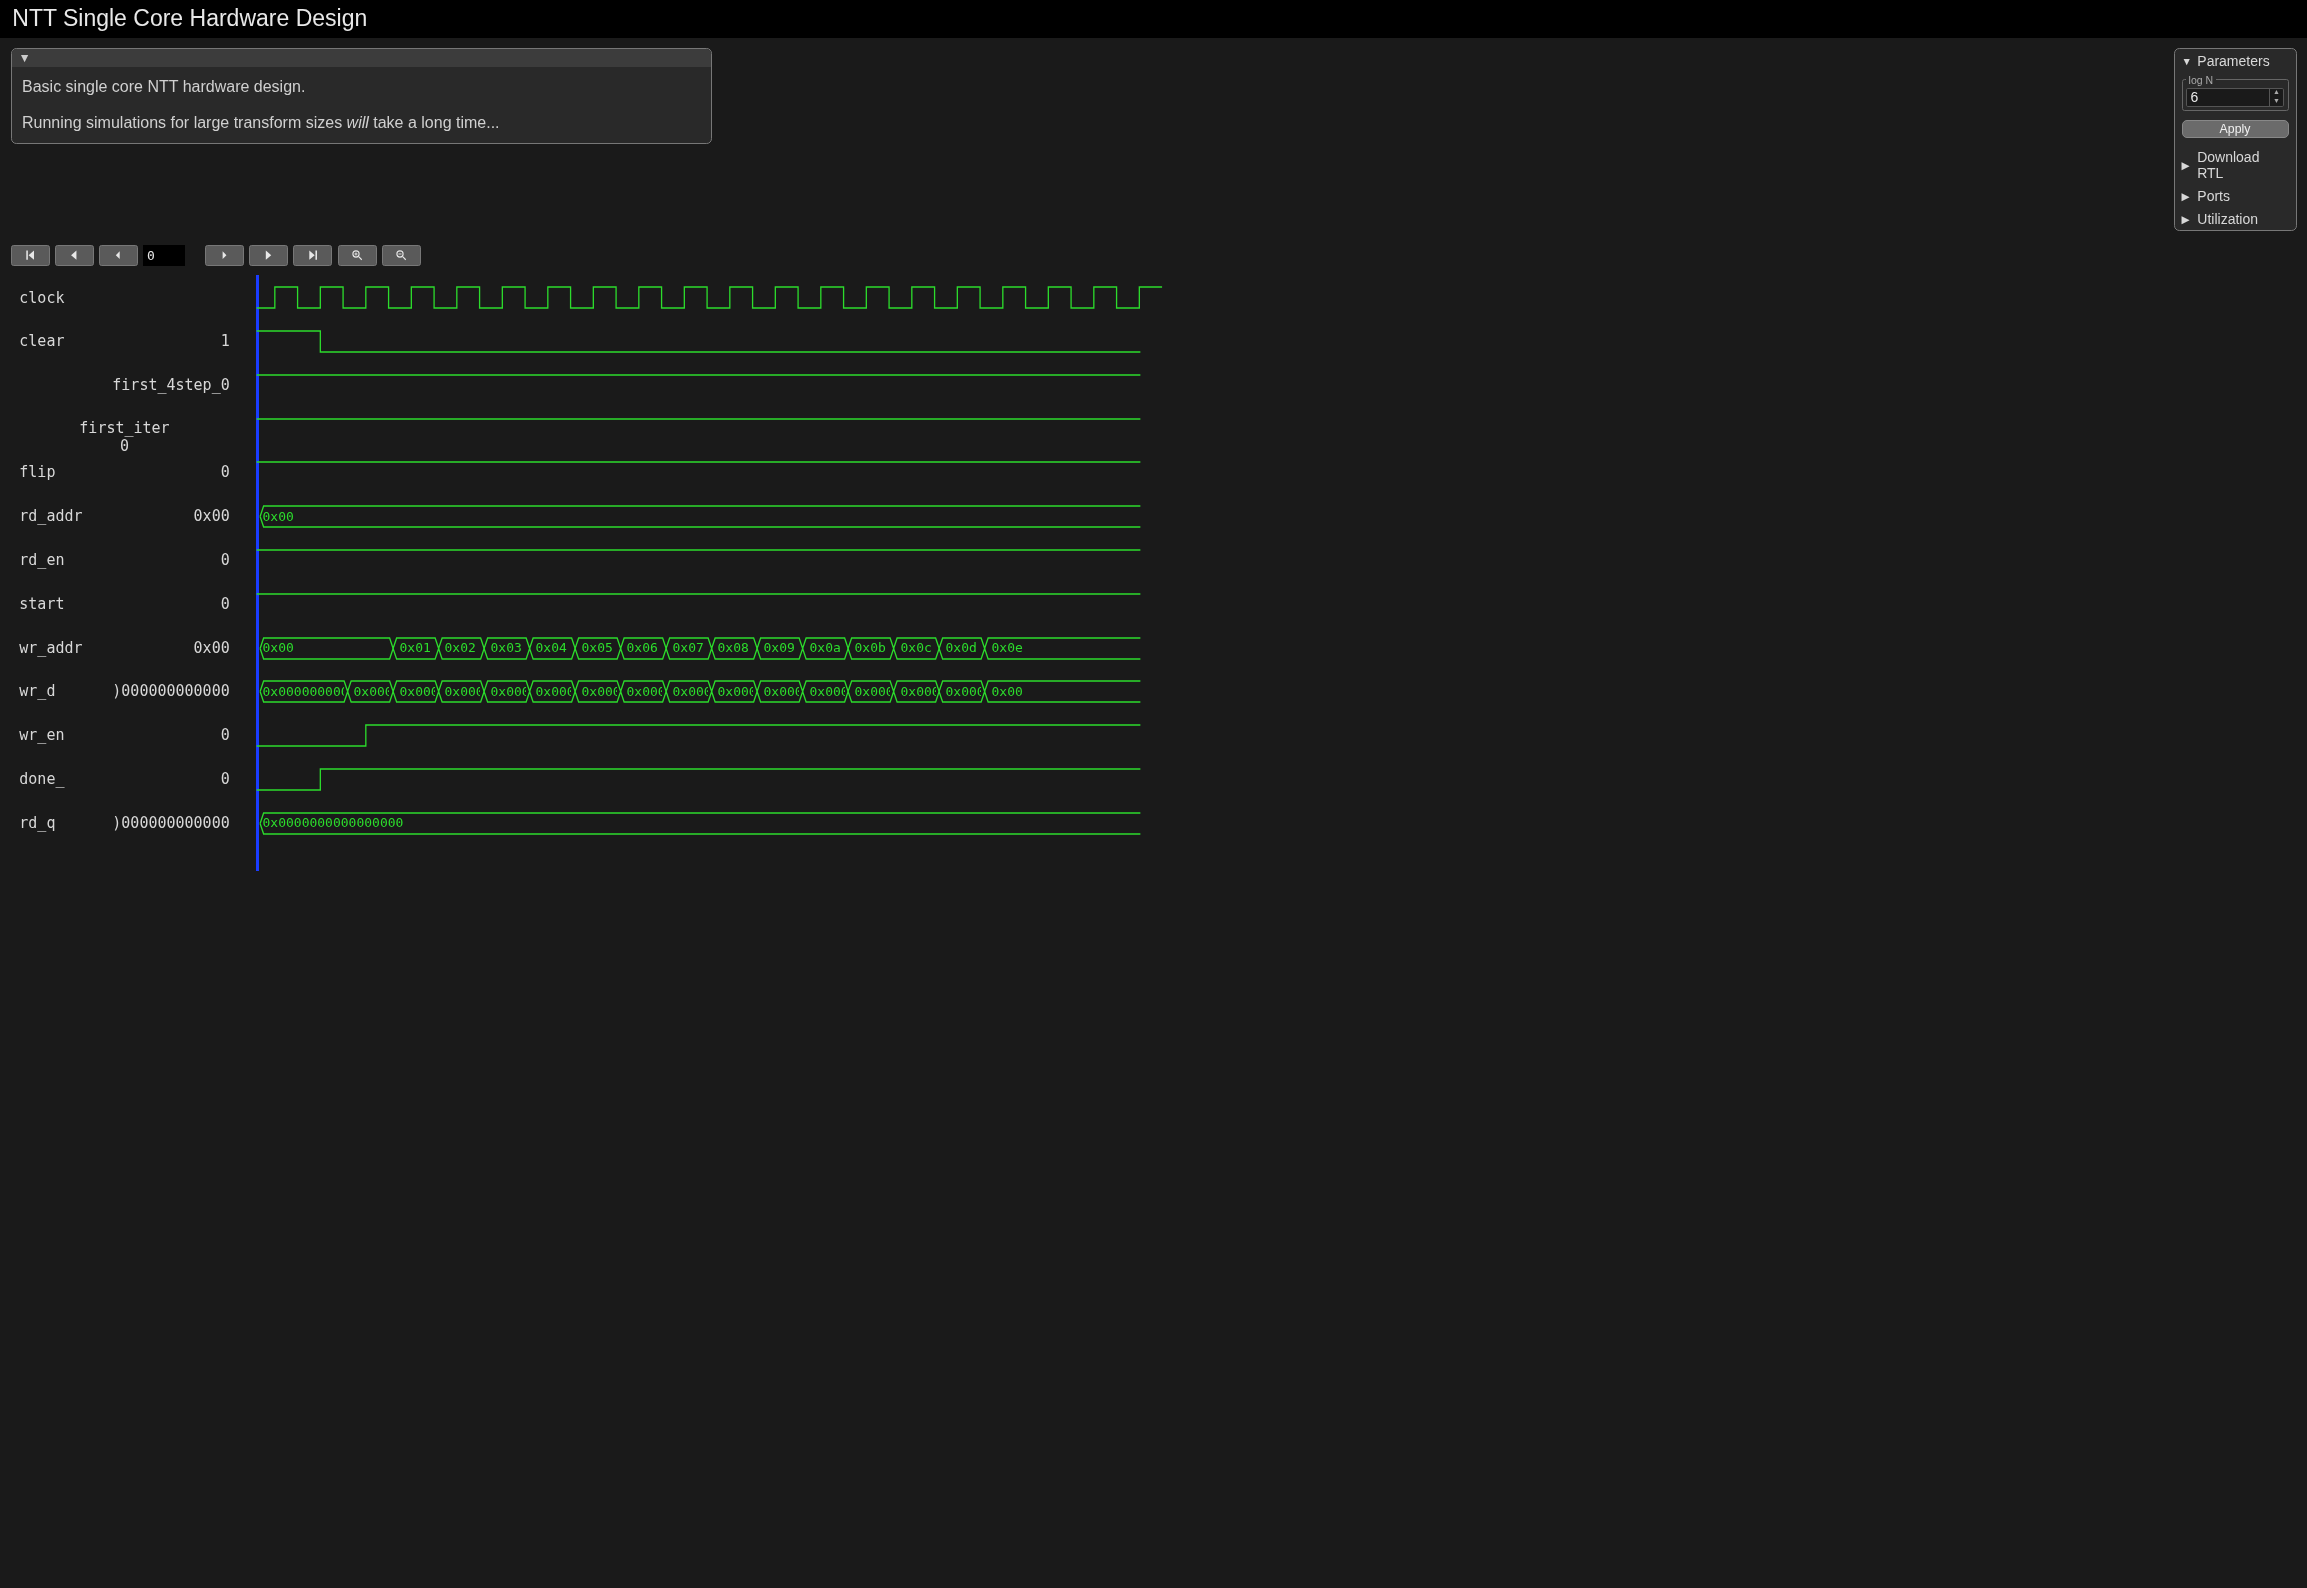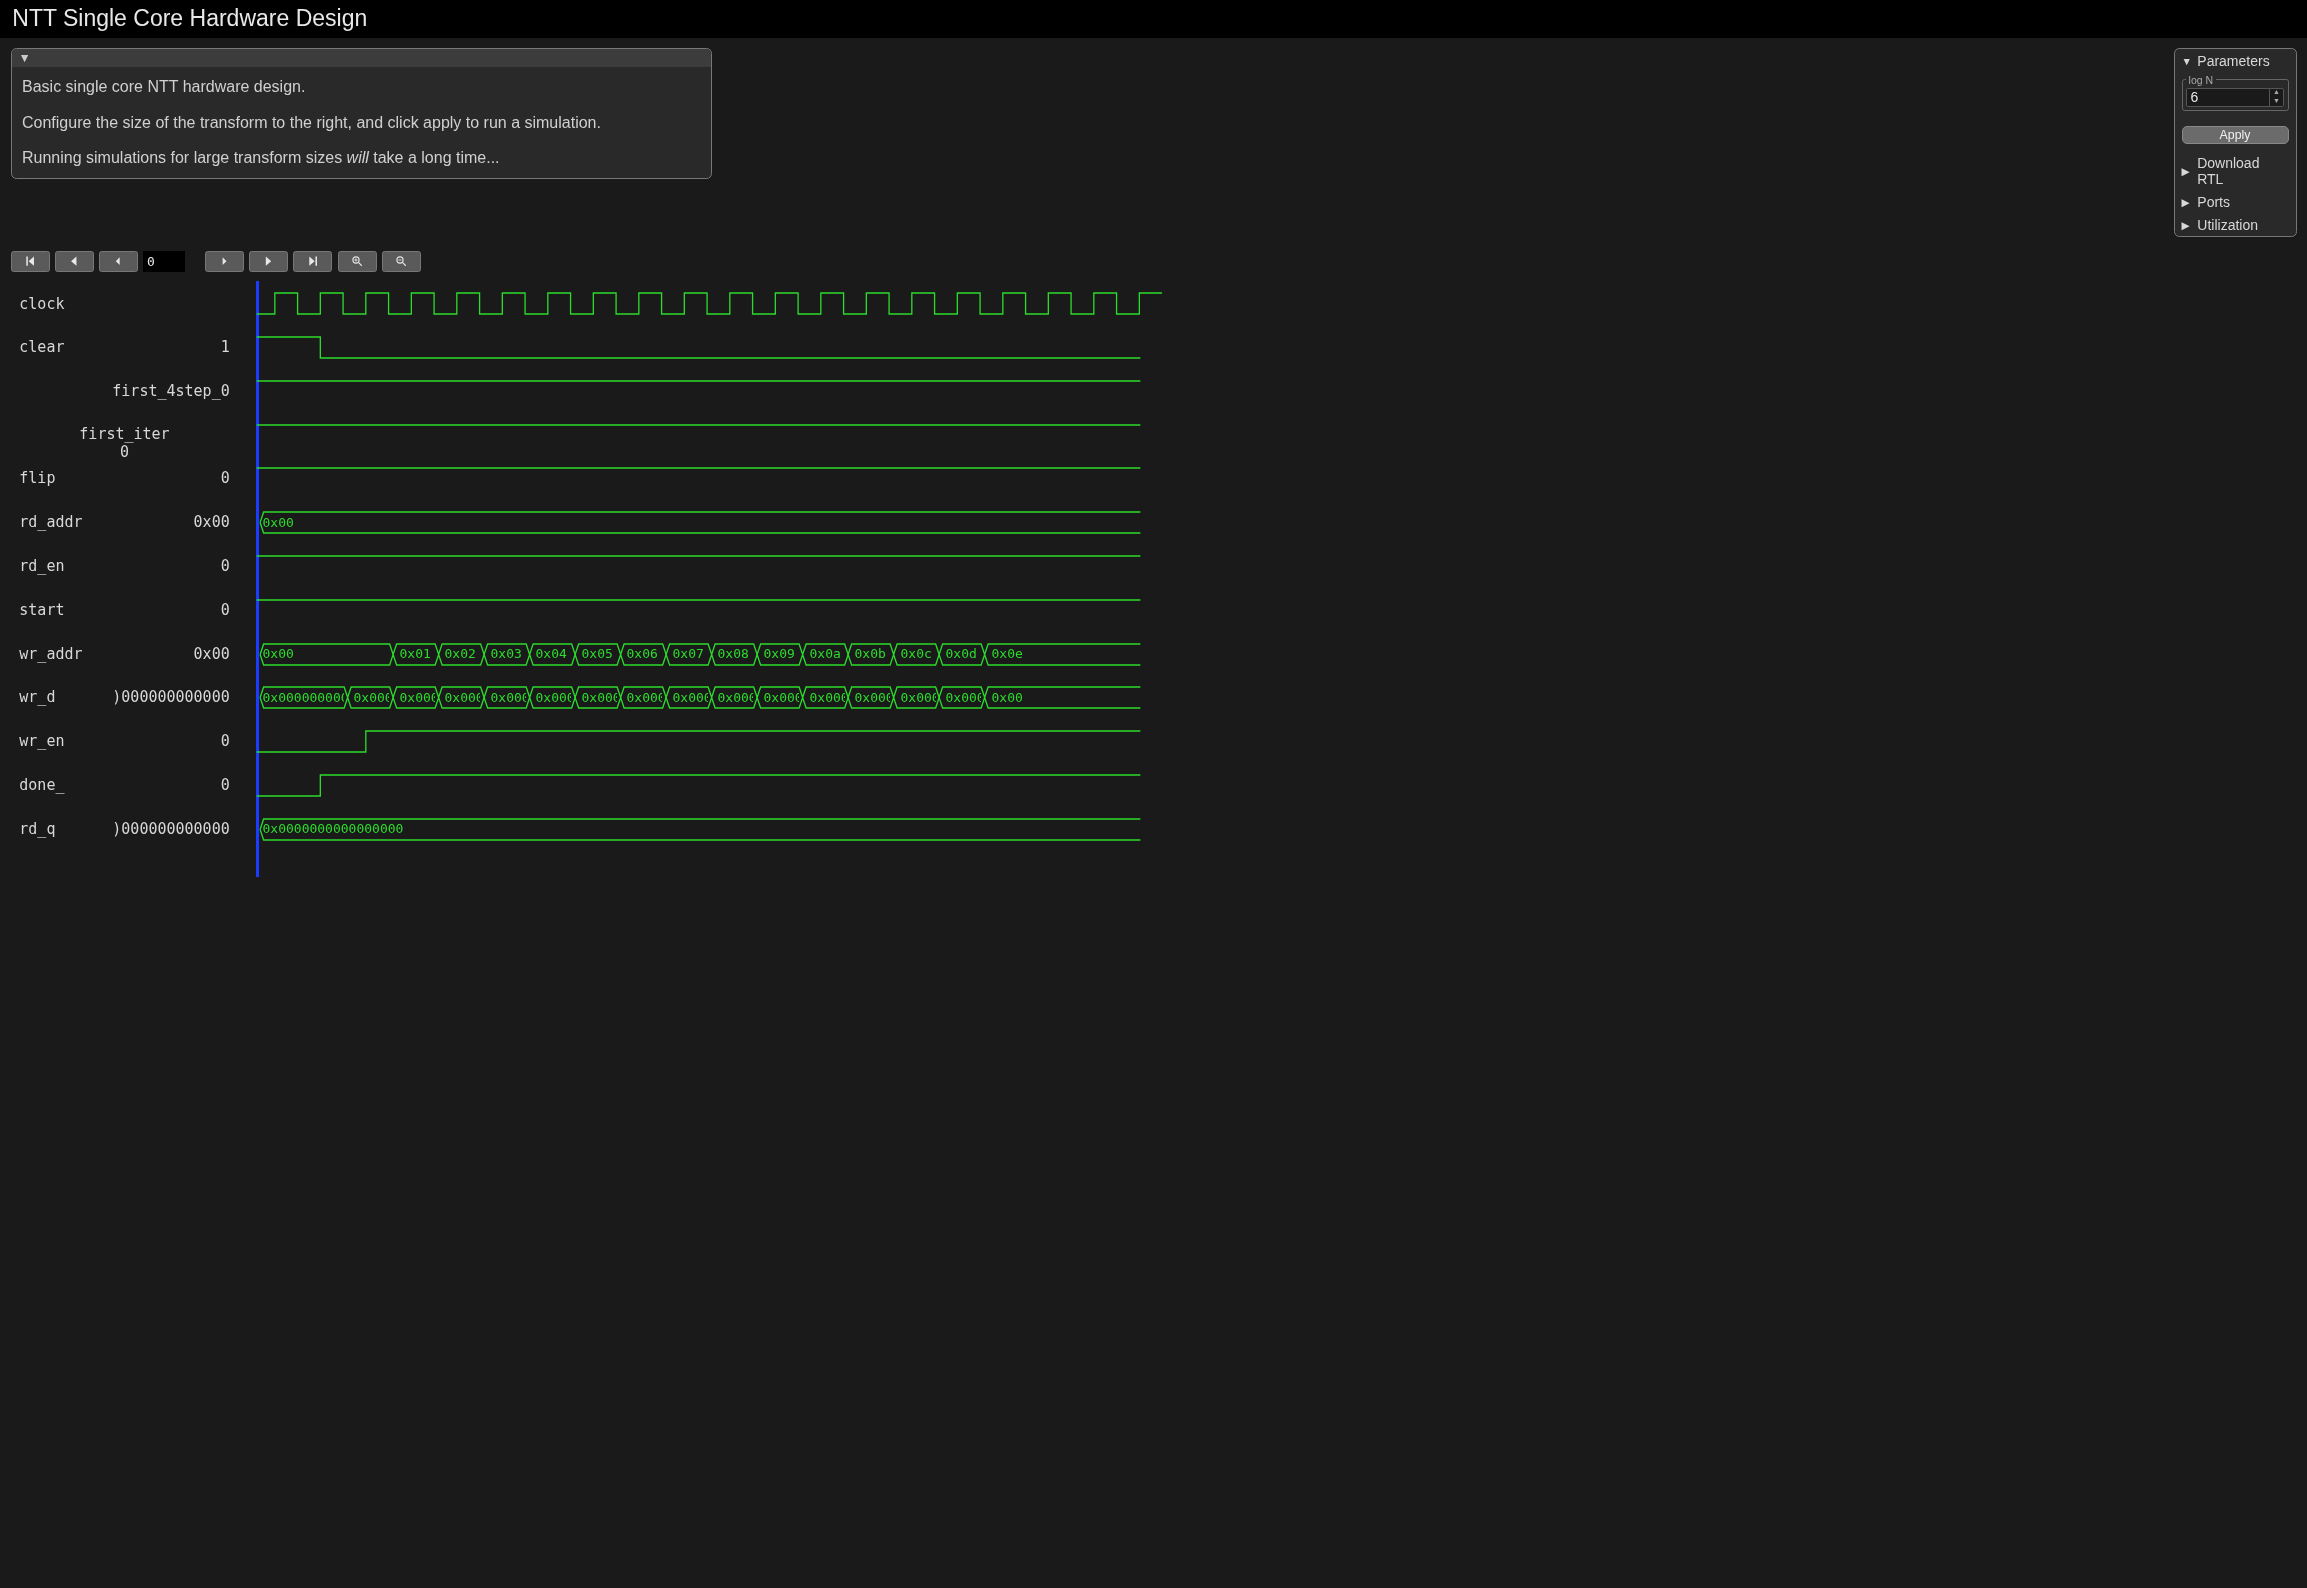--- a/index.html
+++ b/index.html
@@ -63,21 +63,21 @@
     cursor: pointer;
   }
   .panel-row .tri { font-size: 10.5px; width:10.5px; display:inline-block; }
   .panel-content {
     padding: 1.8px 7px 7px 7px;
   }
   fieldset.logn {
     border: 0.9px solid #666;
     border-radius: 2.6px;
     padding: 1.8px 3.5px 3.5px 3.5px;
-    margin-bottom: 15px;
+    margin-bottom: 9px;
   }
   fieldset.logn legend {
     font-size: 10.5px;
     color: #aaa;
     padding: 0 2.6px;
   }
   .spinner {
     display: flex;
     align-items: center;
     background: #1a1a1a;
@@ -205,21 +205,20 @@
 </head>
 <body>
 
 <div class="title-bar">NTT Single Core Hardware Design</div>
 
 <div class="top-area">
   <div class="desc-box">
     <div class="desc-toggle">▼</div>
     <div class="desc-body">
       <p>Basic single core NTT hardware design.</p>
-      <p>Configure the size of the transform to the right, and click apply to run a simulation.</p>
       <p>
         <span>Running simulations for large transform sizes </span><em>will</em><span> take a long time...</span>
       </p>
     </div>
   </div>
   <div class="spacer"></div>
   <div class="side-panel">
     <div class="panel-row">
       <span class="tri">▼</span>
       <span>Parameters</span>

